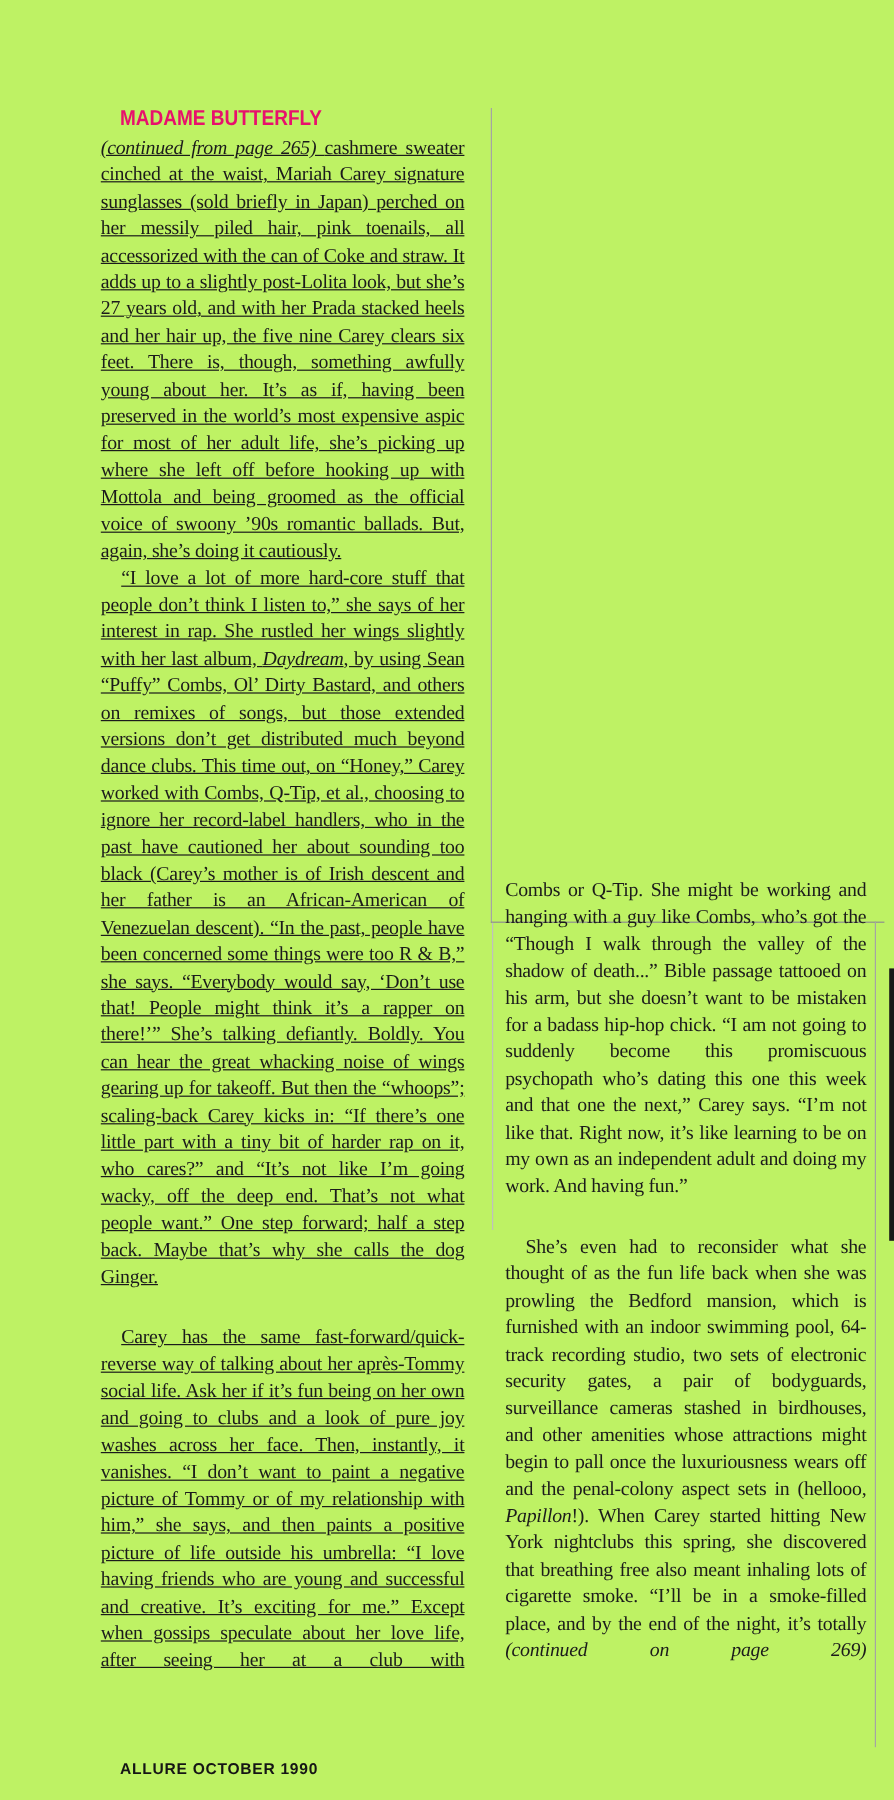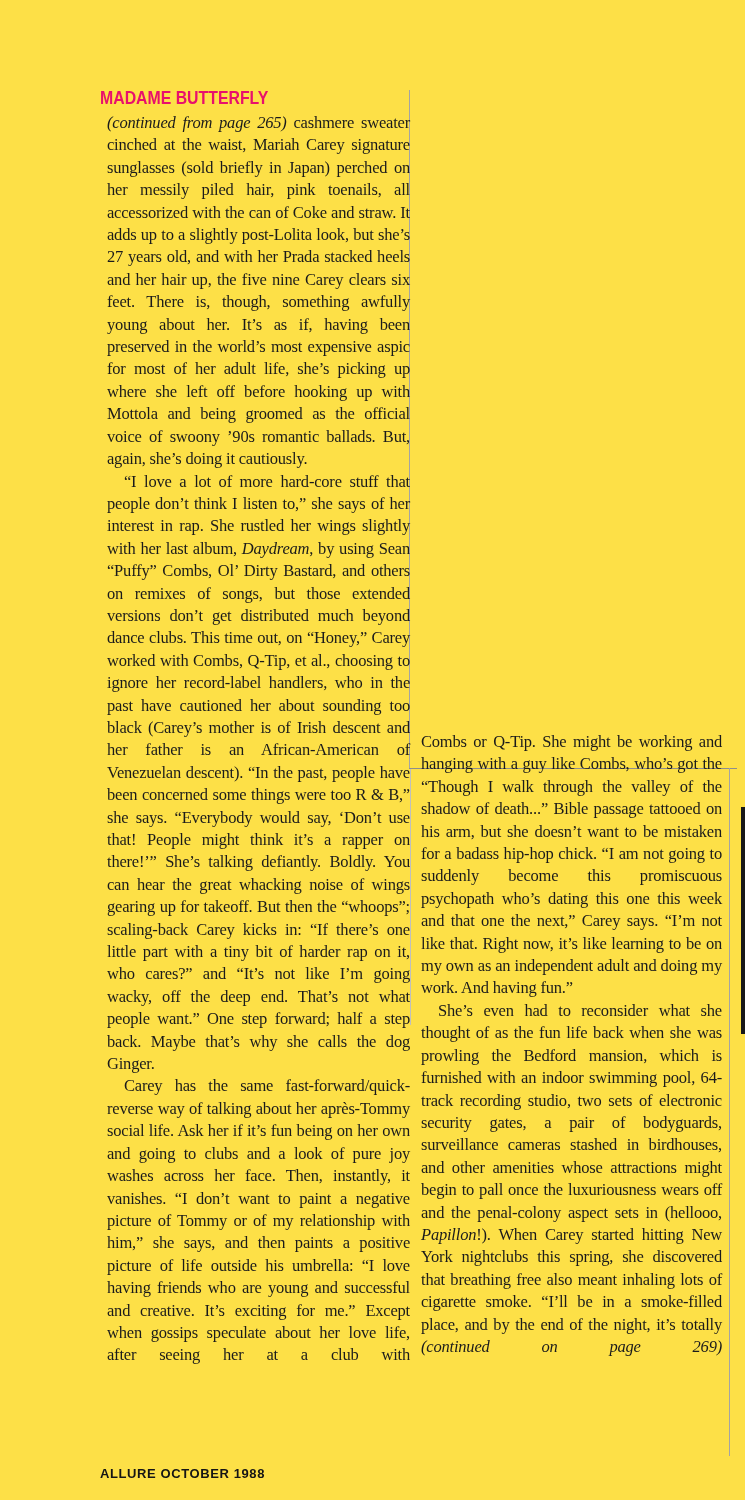--- a/index.html
+++ b/index.html
@@ -2,44 +2,44 @@
 <html lang="en"><head>
 <meta charset="utf-8">
 <style>
   html,body{margin:0;padding:0;}
   body{
     width:745px;height:1500px;position:relative;
     background:#fbfbf8;
     font-family:"Liberation Serif",serif;
     overflow:hidden;
   }
-  .page{position:absolute;inset:0;background:#fde047;}
+  .page{position:absolute;inset:0;background:#bef264;}
   .headline{
     position:absolute;left:100px;top:88px;margin:0;
     font-family:"Liberation Sans",sans-serif;
     font-weight:700;font-size:18px;line-height:20px;
     letter-spacing:0px;color:#e8106c;
     transform:scaleX(0.88);transform-origin:0 50%;
     white-space:nowrap;
   }
   .col{
     position:absolute;
     font-family:"Liberation Serif",serif;
     font-size:16.5px;line-height:22.4px;
     letter-spacing:-0.2px;
     color:#1b1b1b;
     text-align:justify;
     hyphens:auto;
     -webkit-hyphens:auto;
   }
-  .col-left{left:107px;top:112px;width:303px;height:1350px;}
+  .col-left{left:84px;top:112px;width:303px;height:1350px;text-decoration:underline;}
   .col-right{left:421px;top:731px;width:301px;height:690px;}
   .para{margin:0;padding:0;}
   .para.indent{text-indent:17px;}
-  .para.flush-last{text-align-last:justify;}
+  .para.flush-last{text-align-last:justify;margin-top:28px;}
   .it{font-style:italic;}
   .rule{position:absolute;background:#a4a4a4;}
   .rule-v-mid{left:409px;top:90px;width:1px;height:679px;}
   .rule-h-top{left:409px;top:768px;width:328px;height:1px;background:#8e8e8e;}
   .rule-v-left-seg{left:410px;top:769px;width:1px;height:256px;background:#bfbfbf;}
   .rule-v-right{left:729px;top:768px;width:1px;height:688px;}
   .edge-bar{position:absolute;left:741px;top:807px;width:4px;height:227px;background:#181818;}
   .footer{
     position:absolute;left:100px;top:1466px;
     font-family:"Liberation Sans",sans-serif;
@@ -62,14 +62,14 @@
   <div class="col col-left">
       <p class="para"><span class="it">(continued from page 265) </span><span class="">cashmere sweater cinched at the waist, Mariah Carey signature sunglasses (sold briefly in Japan) perched on her messily piled hair, pink toenails, all accessorized with the can of Coke and straw. It adds up to a slightly post-Lolita look, but she’s 27 years old, and with her Prada stacked heels and her hair up, the five nine Carey clears six feet. There is, though, something awfully young about her. It’s as if, having been preserved in the world’s most expensive aspic for most of her adult life, she’s picking up where she left off before hooking up with Mottola and being groomed as the official voice of swoony ’90s romantic ballads. But, again, she’s doing it cautiously.</span></p>
       <p class="para indent"><span class="">“I love a lot of more hard-core stuff that people don’t think I listen to,” she says of her interest in rap. She rustled her wings slightly with her last album, </span><span class="it">Daydream</span><span class="">, by using Sean “Puffy” Combs, Ol’ Dirty Bastard, and others on remixes of songs, but those extended versions don’t get distributed much beyond dance clubs. This time out, on “Honey,” Carey worked with Combs, Q-Tip, et al., choosing to ignore her record-label handlers, who in the past have cautioned her about sounding too black (Carey’s mother is of Irish descent and her father is an African-American of Venezuelan descent). “In the past, people have been concerned some things were too R &amp; B,” she says. “Everybody would say, ‘Don’t use that! People might think it’s a rapper on there!’” She’s talking defiantly. Boldly. You can hear the great whacking noise of wings gearing up for takeoff. But then the “whoops”; scaling-back Carey kicks in: “If there’s one little part with a tiny bit of harder rap on it, who cares?” and “It’s not like I’m going wacky, off the deep end. That’s not what people want.” One step forward; half a step back. Maybe that’s why she calls the dog Ginger.</span></p>
       <p class="para indent flush-last"><span class="">Carey has the same fast-forward/quick-reverse way of talking about her après-Tommy social life. Ask her if it’s fun being on her own and going to clubs and a look of pure joy washes across her face. Then, instantly, it vanishes. “I don’t want to paint a negative picture of Tommy or of my relationship with him,” she says, and then paints a positive picture of life outside his umbrella: “I love having friends who are young and successful and creative. It’s exciting for me.” Except when gossips speculate about her love life, after seeing her at a club with</span></p>
     </div>
   <div class="col col-right">
       <p class="para"><span class="">Combs or Q-Tip. She might be working and hanging with a guy like Combs, who’s got the “Though I walk through the valley of the shadow of death...” Bible passage tattooed on his arm, but she doesn’t want to be mistaken for a badass hip-hop chick. “I am not going to suddenly become this promiscuous psychopath who’s dating this one this week and that one the next,” Carey says. “I’m not like that. Right now, it’s like learning to be on my own as an independent adult and doing my work. And having fun.”</span></p>
       <p class="para indent flush-last"><span class="">She’s even had to reconsider what she thought of as the fun life back when she was prowling the Bedford mansion, which is furnished with an indoor swimming pool, 64-track recording studio, two sets of electronic security gates, a pair of bodyguards, surveillance cameras stashed in birdhouses, and other amenities whose attractions might begin to pall once the luxuriousness wears off and the penal-colony aspect sets in (hellooo, </span><span class="it">Papillon</span><span class="">!). When Carey started hitting New York nightclubs this spring, she discovered that breathing free also meant inhaling lots of cigarette smoke. “I’ll be in a smoke-filled place, and by the end of the night, it’s totally </span><span class="it">(continued on page 269)</span></p>
     </div>
 
-  <div class="footer">ALLURE OCTOBER 1988</div>
+  <div class="footer">ALLURE OCTOBER 1990</div>
 </div>
 
 </body></html>

